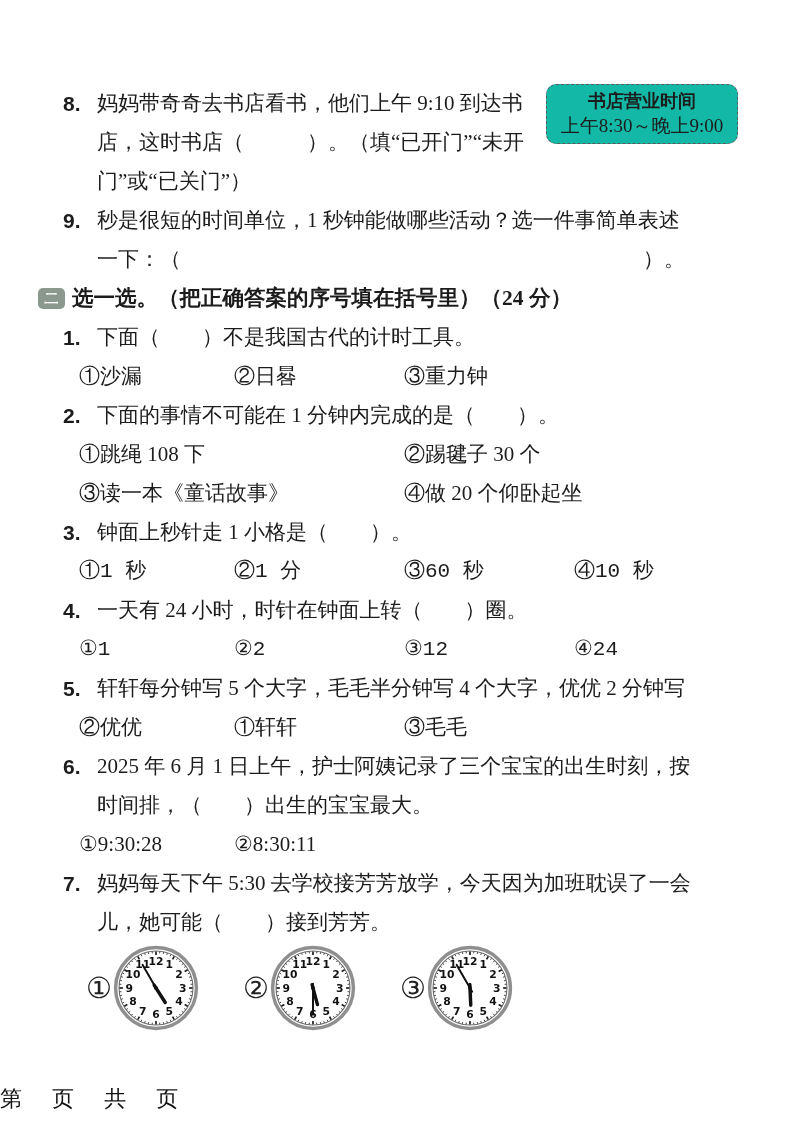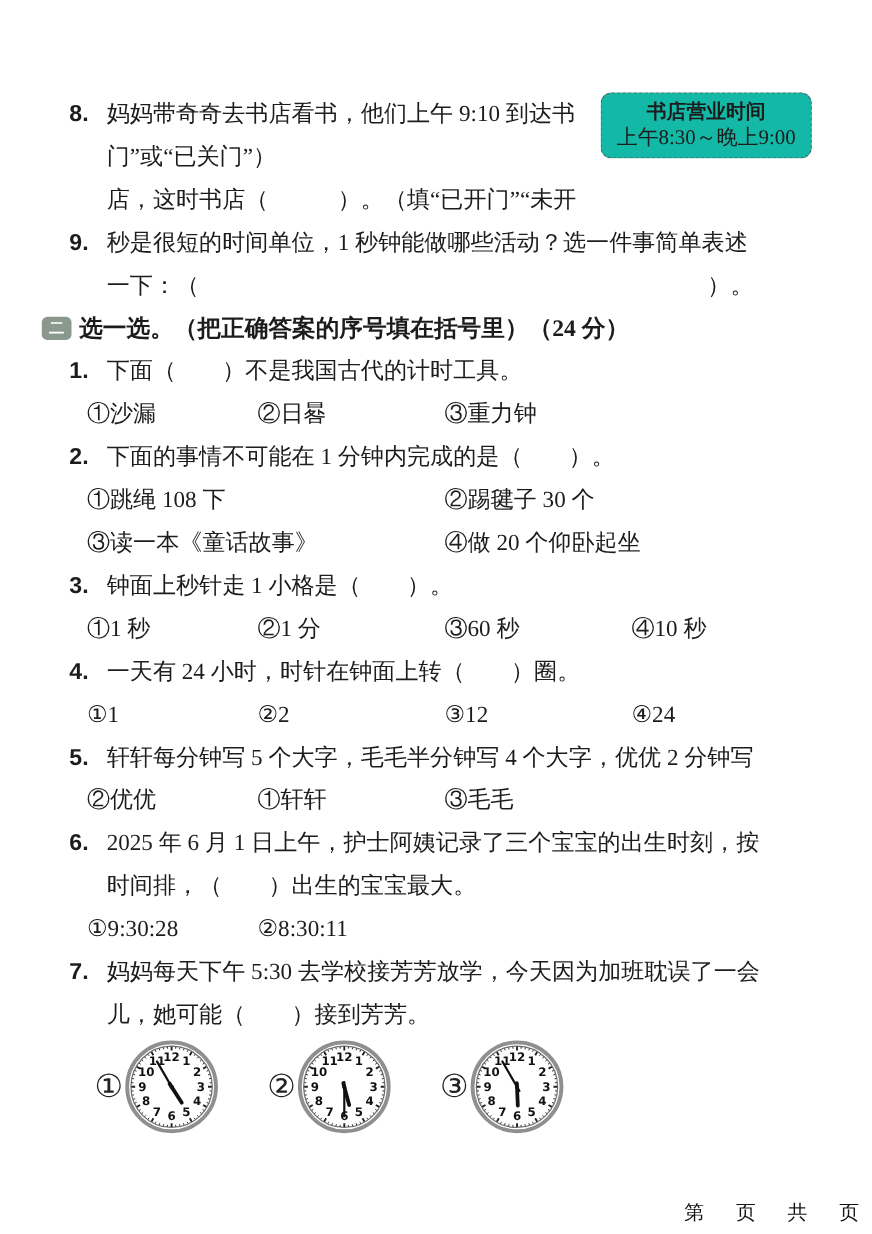--- a/index.html
+++ b/index.html
@@ -29,44 +29,44 @@
   .notice-line2 { font-size:19px; line-height:26px; font-weight:normal; }
   .section-head { position:relative; padding-left:72px; font-weight:bold; font-size:21.5px; line-height:39px; }
   .badge {
     position:absolute; left:38px; top:9px; width:27px; height:21px;
     background:#8b988e; border-radius:5px; color:#ffffff;
     font-size:14px; line-height:21px; text-align:center; font-weight:bold;
     font-family:"Liberation Sans","DejaVu Sans",sans-serif;
   }
   .opt-row { display:grid; font-size:21px; line-height:39px; padding-left:79px; }
   .cols3 { grid-template-columns:155px 170px 1fr; }
-  .cols4 { grid-template-columns:155px 170px 170px 1fr; }
+  .cols4 { grid-template-columns:155px 170px 170px 1fr;font-family:Liberation Mono, monospace; }
   .cols2 { grid-template-columns:325px 1fr; }
   .opt { white-space:pre; }
   .clock-row { display:flex; margin-left:86px; margin-top:3px; gap:44px; align-items:center; }
   .clock-group { display:flex; align-items:center; }
   .clock-label { font-size:29px; margin-right:1px; color:#222; line-height:1; }
   .clock-svg { width:86px; height:86px; display:block; }
   .footer {
     position:absolute; bottom:8px; left:0; width:100%;
-    text-align:right; font-size:18px; letter-spacing:12px; color:#111;
+    text-align:left; font-size:22px; letter-spacing:12px; color:#111;
     font-family:"Liberation Sans","DejaVu Sans",sans-serif;
   }
 </style>
 </head>
 <body>
 
 <div class="page">
   <div class="content">
 
     <div class="q">
       <span class="qnum">8.</span>
       <div class="line">妈妈带奇奇去书店看书，他们上午 9:10 到达书</div>
+      <div class="line">店，这时书店（　　　）。（填“已开门”“未开</div>
       <div class="line">门”或“已关门”）</div>
-      <div class="line">店，这时书店（　　　）。（填“已开门”“未开</div>
     </div>
 
     <div class="q">
       <span class="qnum">9.</span>
       <div class="line">秒是很短的时间单位，1 秒钟能做哪些活动？选一件事简单表述</div>
       <div class="line">一下：（　　　　　　　　　　　　　　　　　　　　　　）。</div>
     </div>
 
     <div class="section-head">
       <span class="badge">二</span>

